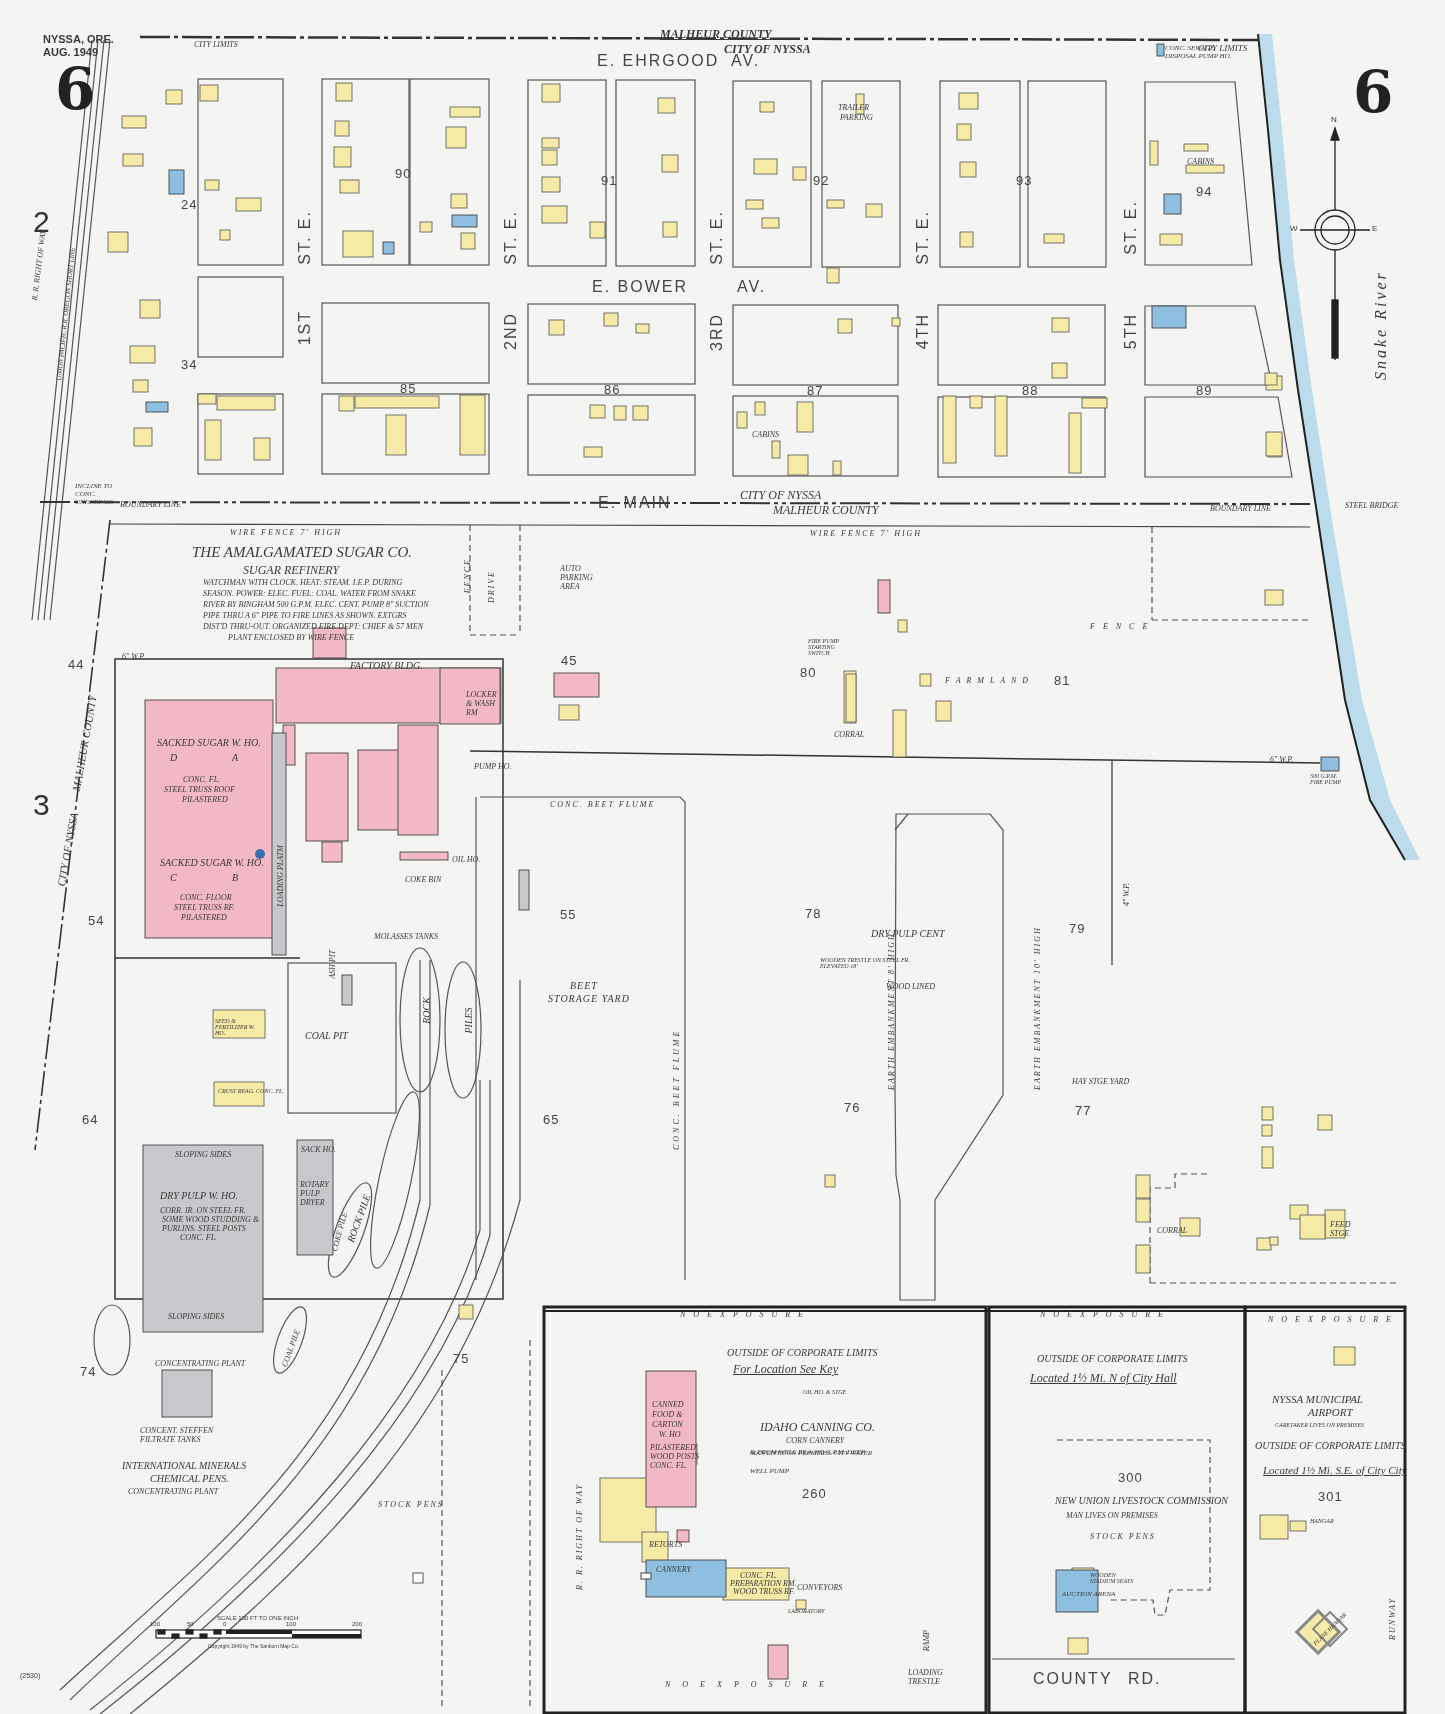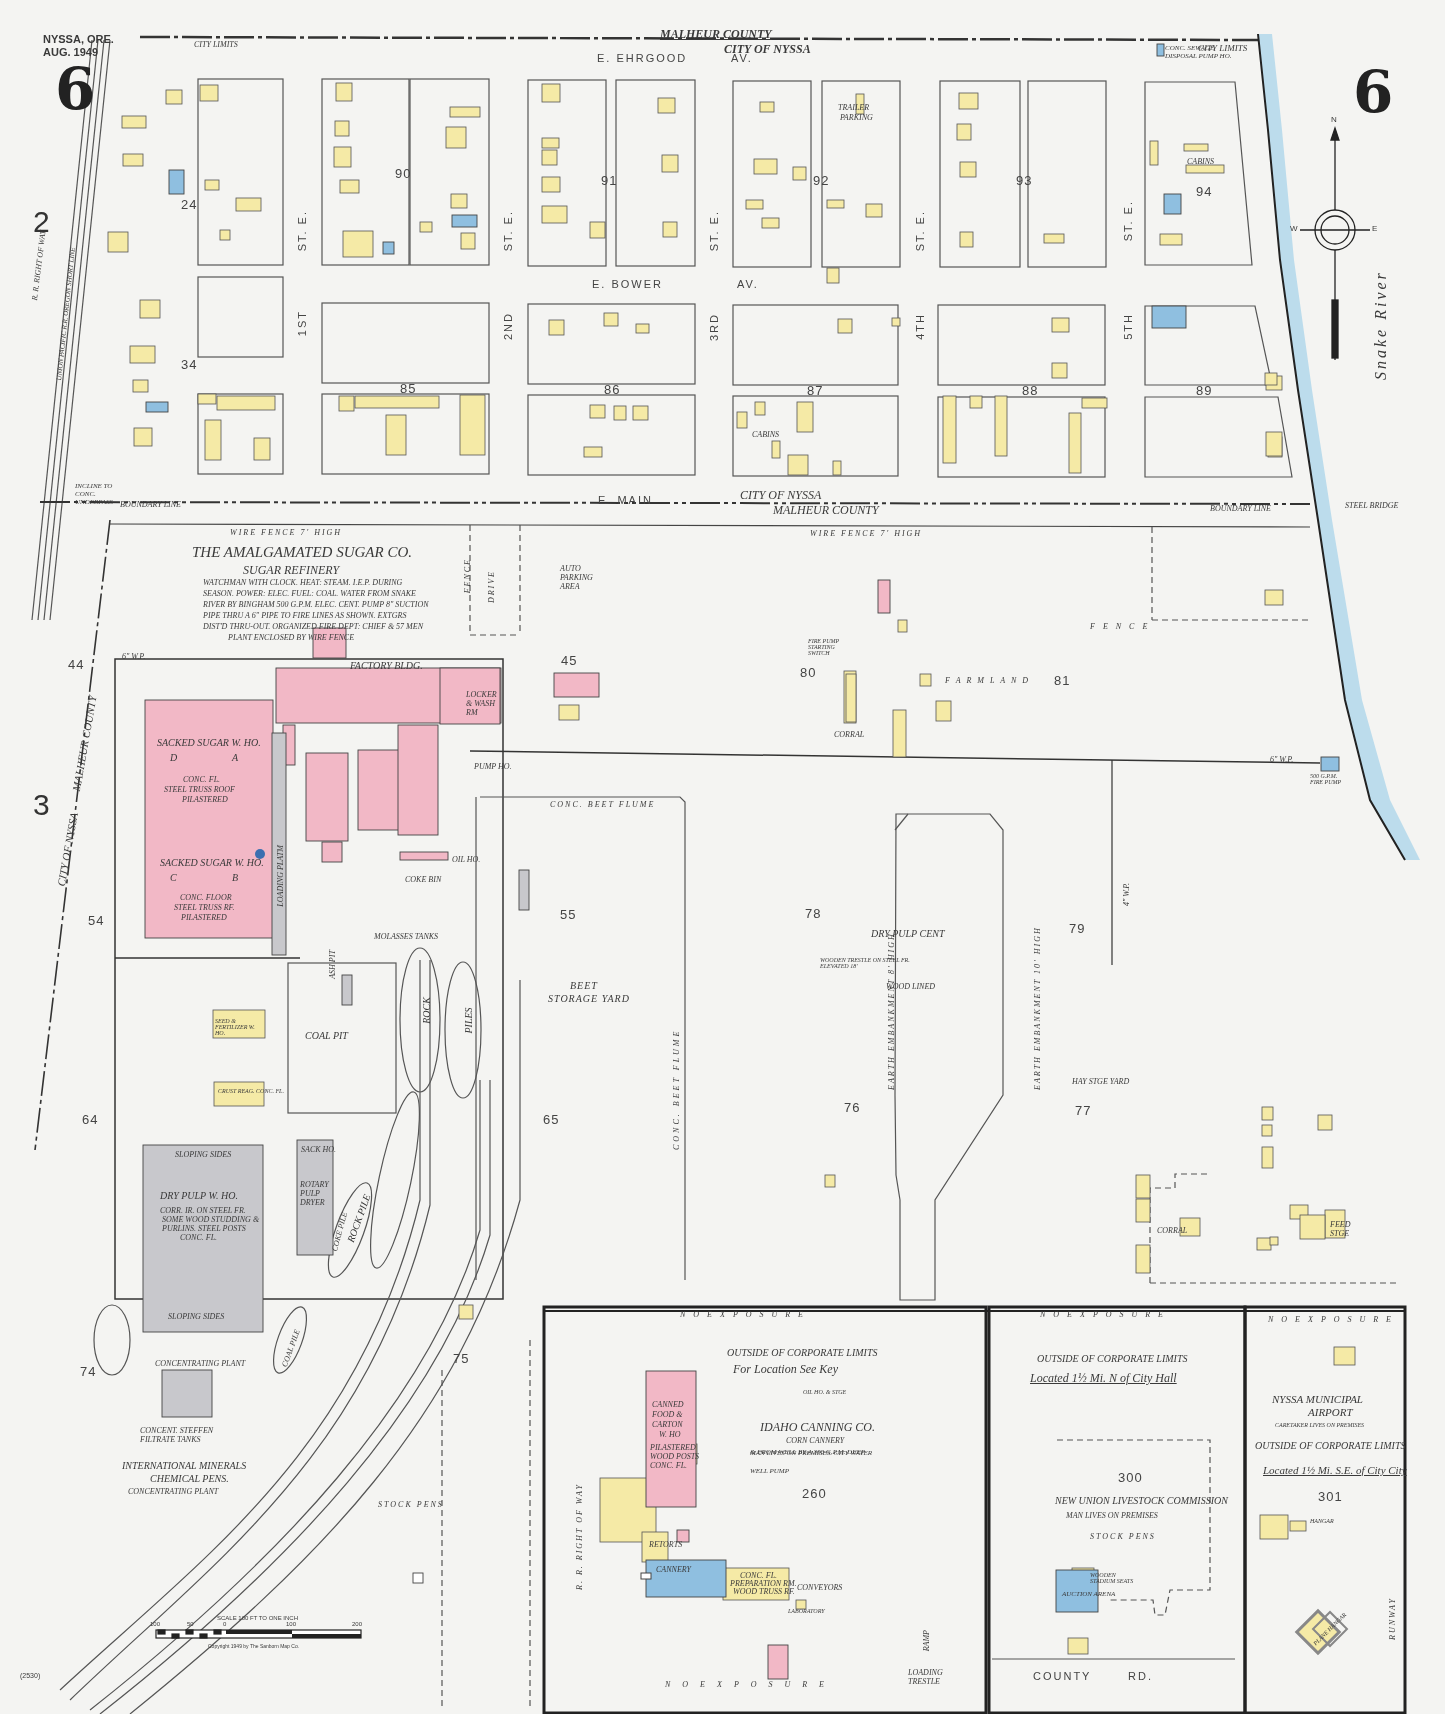--- a/index.html
+++ b/index.html
@@ -2,21 +2,21 @@
 <html><head>
 <meta charset="utf-8">
 <style>
   html, body { margin:0; padding:0; }
   body { width:1445px; height:1714px; background:#f4f4f2; position:relative; overflow:hidden;
          font-family: "Liberation Sans", sans-serif; color:#333; }
   #map { position:absolute; left:0; top:0; width:1445px; height:1714px; }
   .lbl { position:absolute; white-space:nowrap; color:#3a3a3a; }
   .it { font-style:italic; font-family: "Liberation Serif", serif; }
   .blk { font-family:"Liberation Sans", sans-serif; font-size:13px; letter-spacing:1px; color:#444; }
-  .street { font-size:11px; letter-spacing:2px; color:#444; }
+  .street { font-size:16px; letter-spacing:2px; color:#444; }
   .vert { writing-mode: vertical-rl; transform: rotate(180deg); }
   .big6 { font-family:"DejaVu Serif", serif; font-weight:bold; font-size:58px; color:#222; }
   .sheetref { font-size:30px; font-family:"Liberation Sans", sans-serif; color:#333; }
   .small { font-size:8px; }
   .med { font-size:10px; }
   .title { font-size:15px; }
 </style>
 </head>
 <body>
 
@@ -451,21 +451,21 @@
 <div class="lbl it small" style="left:1310px;top:773px;width:40px;white-space:normal;font-size:6px">500 G.P.M. FIRE PUMP</div>
 <div class="lbl it small" style="left:1090px;top:622px;letter-spacing:3px">F E N C E</div>
 <div class="lbl it small" style="left:838px;top:103px">TRAILER</div>
 <div class="lbl it small" style="left:840px;top:113px">PARKING</div>
 <div class="lbl it small" style="left:1187px;top:157px">CABINS</div>
 <div class="lbl it small" style="left:752px;top:430px">CABINS</div>
 <div class="lbl it small" style="left:1330px;top:1220px;width:20px;white-space:normal">FEED STGE</div>
 
 <div class="lbl blk" style="left:802px;top:1486px">260</div>
 <div class="lbl it" style="left:727px;top:1347px;font-size:10px">OUTSIDE OF CORPORATE LIMITS</div>
-<div class="lbl it" style="left:733px;top:1362px;font-size:12px;">For Location See Key</div>
+<div class="lbl it" style="left:733px;top:1362px;font-size:12px;text-decoration:underline">For Location See Key</div>
 <div class="lbl it" style="left:760px;top:1420px;font-size:12px">IDAHO CANNING CO.</div>
 <div class="lbl it small" style="left:786px;top:1436px">CORN CANNERY</div>
 <div class="lbl it small" style="left:750px;top:1449px;font-size:7px">MAN LIVES ON PREMISES. CITY WATER</div>
 <div class="lbl it small" style="left:750px;top:1448px;font-size:7px">&amp; FROM WELL BY A 300 G.P.M. DEEP</div>
 <div class="lbl it small" style="left:750px;top:1467px;font-size:7px">WELL PUMP</div>
 <div class="lbl it small" style="left:652px;top:1400px">CANNED</div>
 <div class="lbl it small" style="left:652px;top:1410px">FOOD &amp;</div>
 <div class="lbl it small" style="left:652px;top:1420px">CARTON</div>
 <div class="lbl it small" style="left:659px;top:1430px">W. HO</div>
 <div class="lbl it small" style="left:650px;top:1443px">PILASTERED</div>

